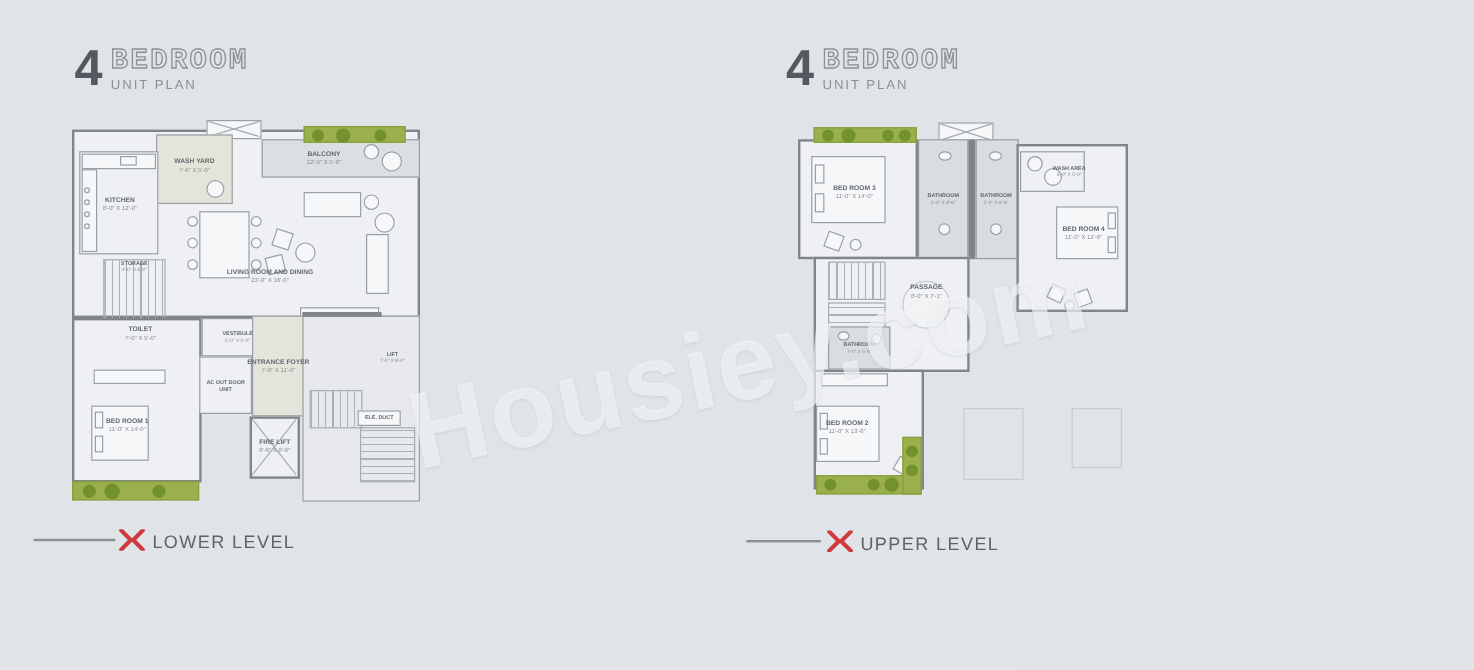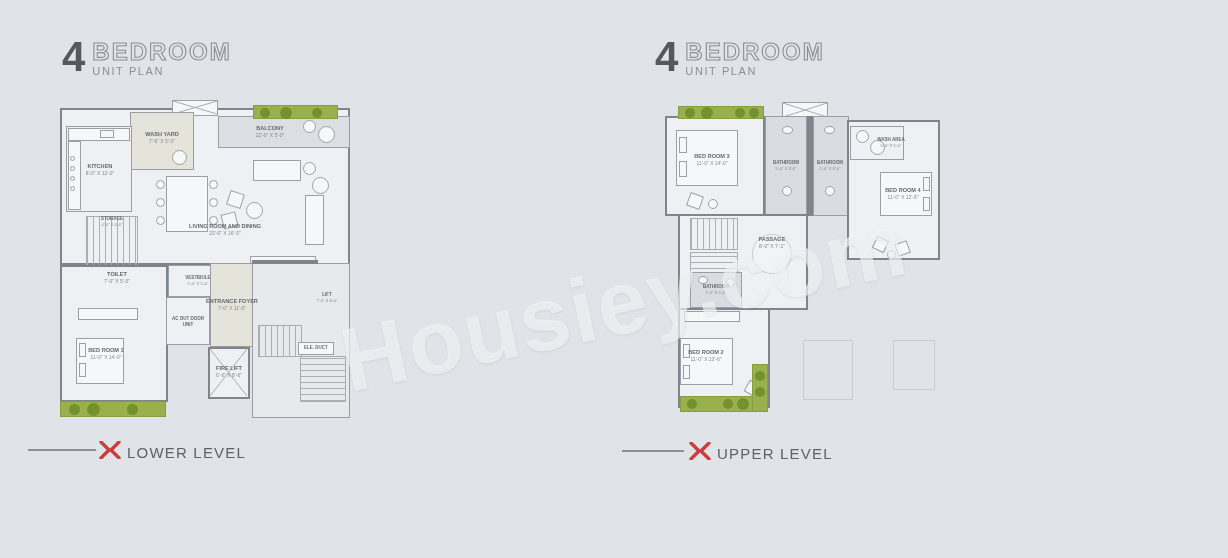--- a/index.html
+++ b/index.html
@@ -4,21 +4,21 @@
 <style>
   html,body{margin:0;padding:0;}
   #canvas{position:relative;width:1228px;height:558px;background:#e0e3e8;overflow:hidden;
           font-family:"Liberation Sans",sans-serif;}
   .abs{position:absolute;}
   
   .hdr{position:absolute;display:flex;align-items:flex-start;}
   .hdr .num{font-size:42px;font-weight:bold;color:#55595f;line-height:0.9;}
   .hdr .tx{margin-left:7px;margin-top:2px;}
   .hdr .t1{font-size:24px;font-weight:bold;letter-spacing:2px;color:transparent;
-           -webkit-text-stroke:1.1px #8c9197;line-height:1;}
+           -webkit-text-stroke:1.1px #8c9197;line-height:1;font-family:Liberation Mono, monospace;}
   .hdr .t2{font-size:11px;letter-spacing:1.6px;color:#8c9197;margin-top:1px;}
   
   .room{position:absolute;background:#eef0f3;border:2.5px solid #80858b;box-sizing:border-box;}
   .thin{border-width:1.5px;border-color:#989ea4;}
   .shade{background:#dbdfe3;}
   .tan{background:#e4e4da;}
   .bath{background:#d9dde2;}
   .lobby{background:#e7e9ec;}
   .faint{background:transparent;border:1.5px solid #c9cdd2;}
   .wallseg{position:absolute;background:#80858b;}

